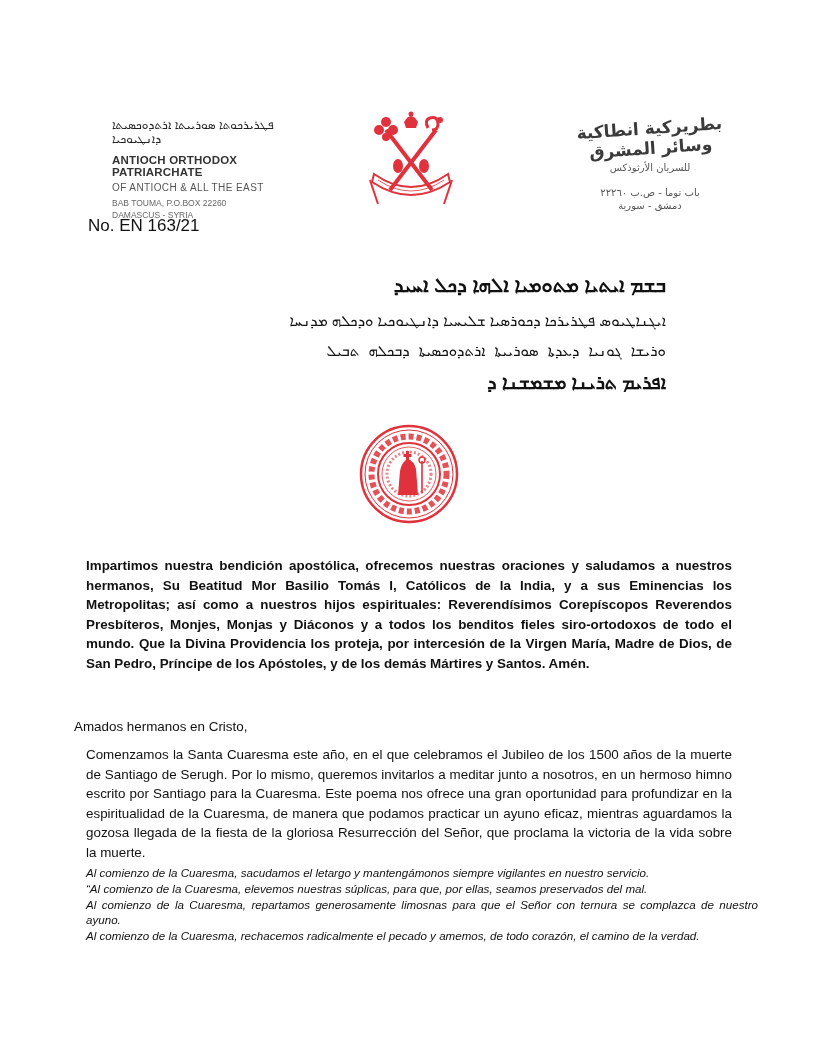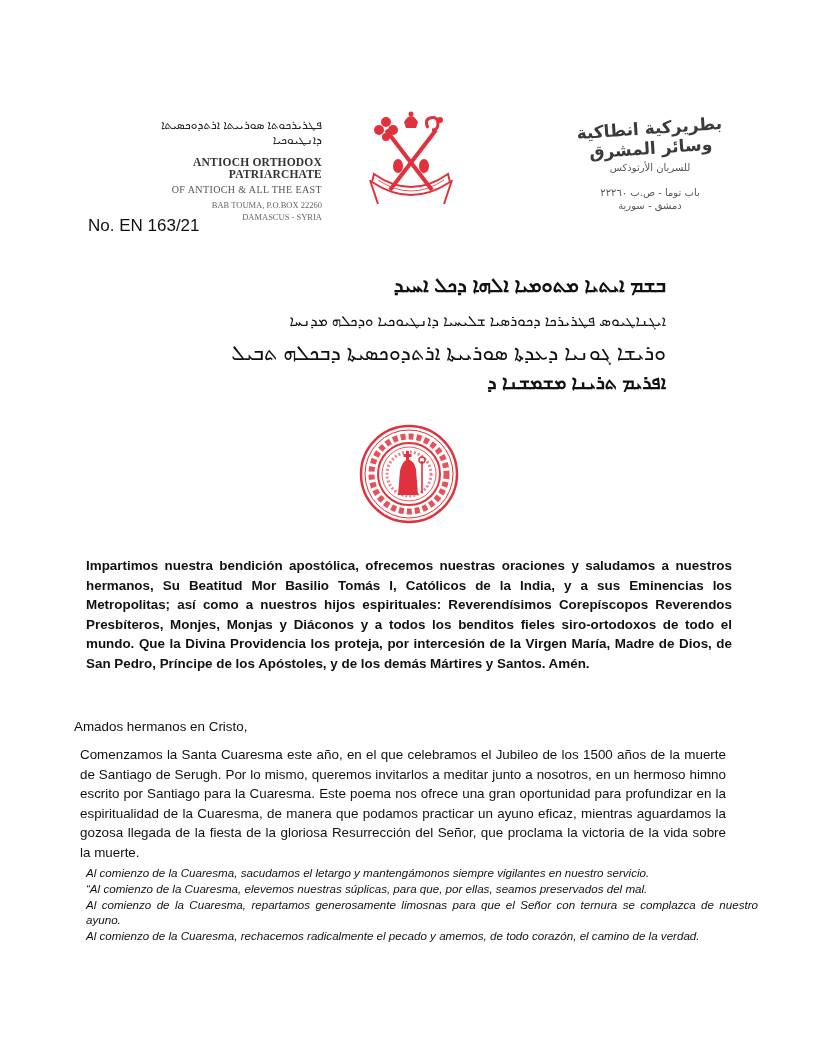--- a/index.html
+++ b/index.html
@@ -1,52 +1,52 @@
 <!DOCTYPE html>
 <html><head>
   <meta charset="utf-8">
   <style>
     html, body { margin: 0; padding: 0; background: #ffffff; }
     body { width: 816px; height: 1056px; position: relative; overflow: hidden;
            font-family: "Liberation Sans", sans-serif; color: #111; }
 
     .letterhead { position: absolute; top: 108px; left: 0; width: 816px; height: 100px; }
-    .lh-left { position: absolute; left: 112px; top: 10px; width: 210px; text-align: right;
-               font-family: Liberation Serif, serif; color: #3a3a3a; }
+    .lh-left { position: absolute; left: 112px; top: 10px; width: 210px; text-align: left;
+               font-family: Liberation Sans, sans-serif; color: #3a3a3a; }
     .lh-left .syr { font-size: 12px; letter-spacing: 0.5px; color: #222; direction: rtl; margin-bottom: 8px; }
     .lh-left .org { font-size: 11.5px; font-weight: bold; color: #333; letter-spacing: 0.2px; }
     .lh-left .sub { font-size: 10px; color: #555; margin-top: 4px; letter-spacing: 0.4px; }
     .lh-left .addr { font-size: 8.5px; color: #666; margin-top: 4px; line-height: 12px; }
 
     .lh-emblem { position: absolute; left: 368px; top: 0; width: 86px; height: 100px; }
 
     .lh-right { position: absolute; left: 560px; top: 4px; width: 180px; text-align: center; color: #333;
                 font-family: "DejaVu Sans", sans-serif; }
     .lh-right .cal { font-size: 17px; font-weight: bold; direction: rtl; color: #3a3a3a;
                      transform: rotate(-4deg); margin-top: 6px; }
     .lh-right .cal2 { font-size: 10px; direction: rtl; color: #555; margin-top: 4px; }
     .lh-right .ar1 { font-size: 10px; direction: rtl; color: #555; margin-top: 14px; letter-spacing: 1px; }
     .lh-right .ar2 { font-size: 10px; direction: rtl; color: #555; margin-top: 2px; letter-spacing: 1px; }
 
     .ref-no { position: absolute; left: 88px; top: 216px; font-size: 17px; color: #111; }
 
     .syriac-block { position: absolute; left: 150px; top: 274px; width: 516px; direction: rtl; color: #111; }
     .syriac-block .l1 { font-size: 20px; font-weight: bold; letter-spacing: 1px; height: 30px; }
     .syriac-block .l2 { font-size: 15px; height: 34px; line-height: 34px; }
-    .syriac-block .l3 { font-size: 21px; height: 30px; line-height: 30px; }
+    .syriac-block .l3 { font-size: 15px; height: 30px; line-height: 30px; font-family: Liberation Mono, monospace; }
     .syriac-block .l4 { font-size: 19px; font-weight: bold; height: 30px; line-height: 30px; }
 
     .seal { position: absolute; left: 358px; top: 423px; width: 102px; height: 102px; }
 
     .blessing { position: absolute; left: 86px; top: 556px; width: 646px; font-size: 13.4px; font-weight: bold;
                 line-height: 19.5px; text-align: justify; color: #111; }
 
     .greeting { position: absolute; left: 74px; top: 719px; font-size: 13.4px; color: #111; }
 
-    .body-para { position: absolute; left: 80px; top: 745px; width: 646px; font-size: 13.4px; line-height: 19.5px;
+    .body-para { position: absolute; left: 86px; top: 745px; width: 646px; font-size: 13.4px; line-height: 19.5px;
                  text-align: justify; color: #111; }
 
     .quote { position: absolute; left: 86px; top: 865px; width: 672px; font-size: 11.6px; font-style: italic;
              line-height: 15.8px; color: #111; }
     .quote p { margin: 0; text-align: justify; }
   </style>
 </head>
 <body>
 
 <div class="letterhead">

